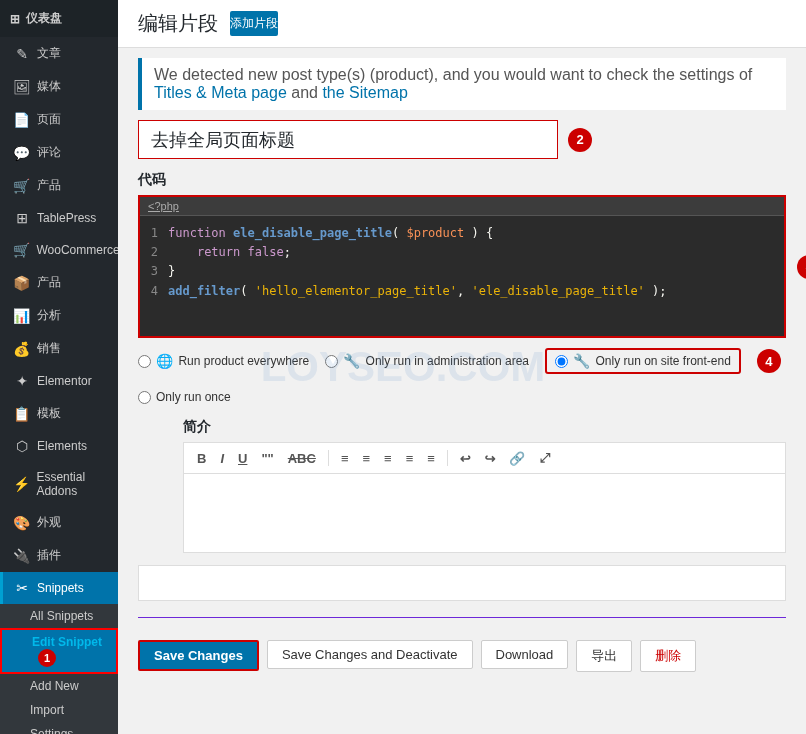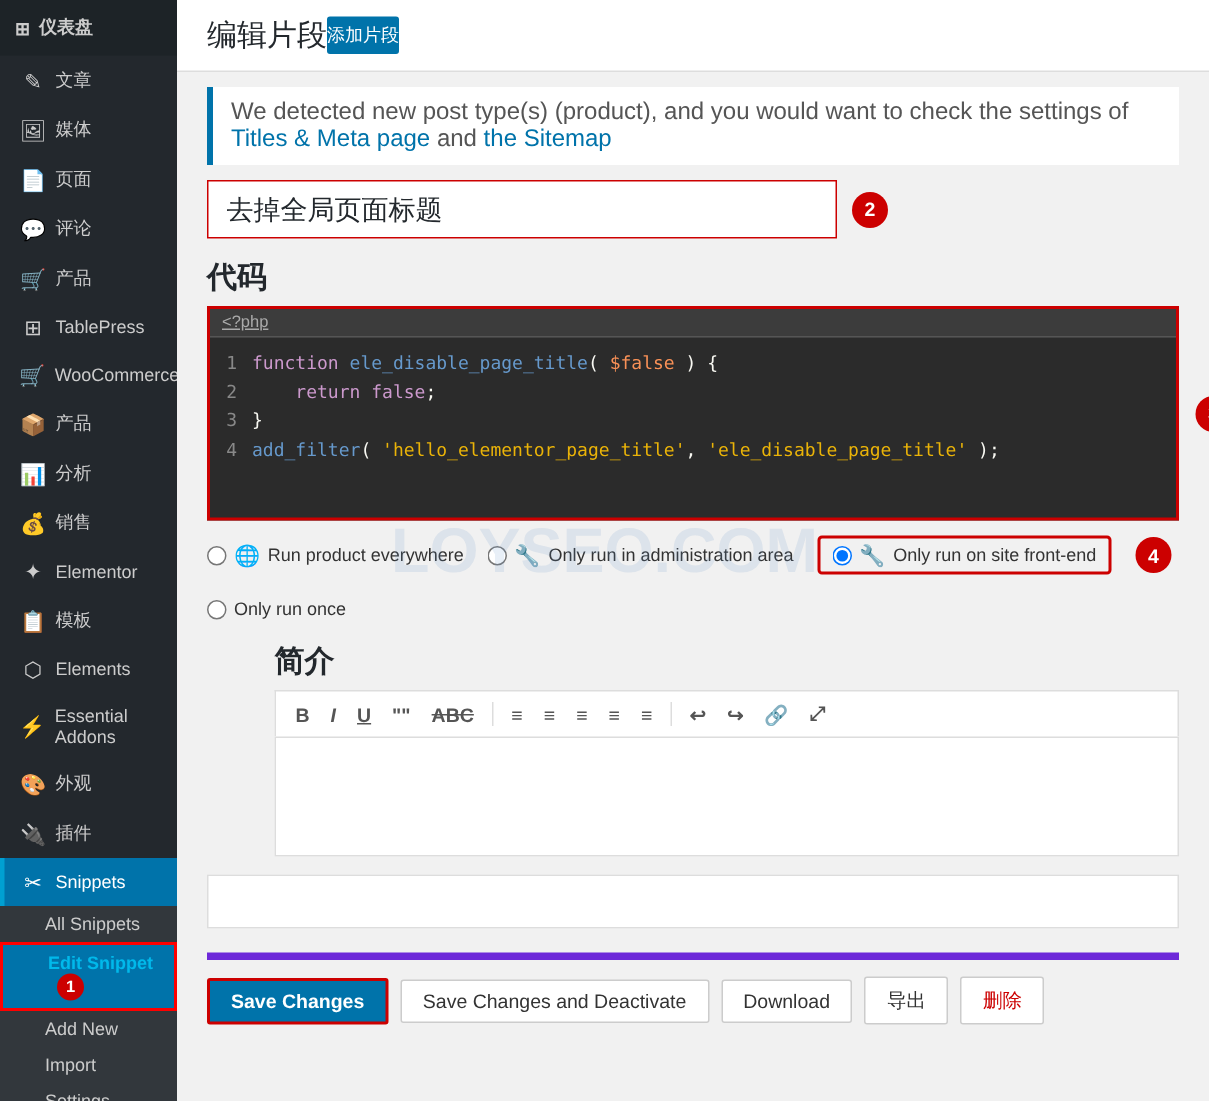--- a/index.html
+++ b/index.html
@@ -58,21 +58,21 @@
       background: #f1f1f1;
       padding: 0;
     }
 
     .page-header {
       background: #fff;
       padding: 10px 20px;
       border-bottom: 1px solid #ddd;
       display: flex;
       align-items: center;
-      gap: 0;
+      gap: 12px;
     }
     .page-title {
       font-size: 20px;
       font-weight: 400;
       color: #23282d;
     }
     .add-snippet-btn {
       background: #0073aa;
       color: #fff;
       border: none;
@@ -120,21 +120,21 @@
       height: 24px;
       display: flex;
       align-items: center;
       justify-content: center;
       font-size: 13px;
       font-weight: bold;
     }
 
     
     .section-label {
-      font-size: 20px;
+      font-size: 14px;
       font-weight: 600;
       margin-bottom: 6px;
       color: #23282d;
     }
 
     .code-editor-container {
       border: 2px solid #c00;
       background: #2b2b2b;
       padding: 0;
       position: relative;
@@ -162,21 +162,21 @@
     }
     .line-num {
       color: #888;
       min-width: 28px;
       text-align: right;
       padding-right: 10px;
       user-select: none;
     }
     .code-text { color: #f8f8f2; }
     .code-keyword { color: #cc99cd; }
-    .code-function { color: #6699cc; }
+    .code-function { color: #6699cc; font-weight: bold; }
     .code-string { color: #eab308; }
     .code-param { color: #f99157; }
 
     .number-badge-3 {
       position: absolute;
       right: -35px;
       top: 50%;
       transform: translateY(-50%);
       background: #c00;
       color: #fff;
@@ -252,25 +252,25 @@
       background: #fff;
       border: 1px solid #ddd;
       min-height: 36px;
       padding: 6px 8px;
       width: 100%;
     }
 
     
     .footer-actions {
       display: flex;
-      align-items: center;
+      align-items: flex-start;
       gap: 8px;
       margin-top: 16px;
-      padding-top: 11px;
-      border-top: 5px solid #6d28d9;
+      padding-top: 22px;
+      border-top: 1px solid #6d28d9;
       flex-wrap: wrap;
     }
     .btn {
       padding: 6px 14px;
       font-size: 13px;
       cursor: pointer;
       border-radius: 2px;
       border: 1px solid #ccc;
       background: #fff;
       color: #333;
@@ -411,21 +411,21 @@
     <div class="section-label">代码</div>
 
     <div class="section-wrapper">
       <div class="code-editor-container">
         <div class="code-editor-header">
           <span>&lt;?php</span>
         </div>
         <div class="code-editor-body">
           <div class="code-line">
             <span class="line-num">1</span>
-            <span class="code-text"><span class="code-keyword">function</span> <span class="code-function">ele_disable_page_title</span>( <span class="code-param">$false</span> ) {</span>
+            <span class="code-text"><span class="code-keyword">function</span> <span class="code-function">ele_disable_page_title</span>( <span class="code-param">$product</span> ) {</span>
           </div>
           <div class="code-line">
             <span class="line-num">2</span>
             <span class="code-text">&nbsp;&nbsp;&nbsp;&nbsp;<span class="code-keyword">return</span> <span class="code-keyword">false</span>;</span>
           </div>
           <div class="code-line">
             <span class="line-num">3</span>
             <span class="code-text">}</span>
           </div>
           <div class="code-line">

